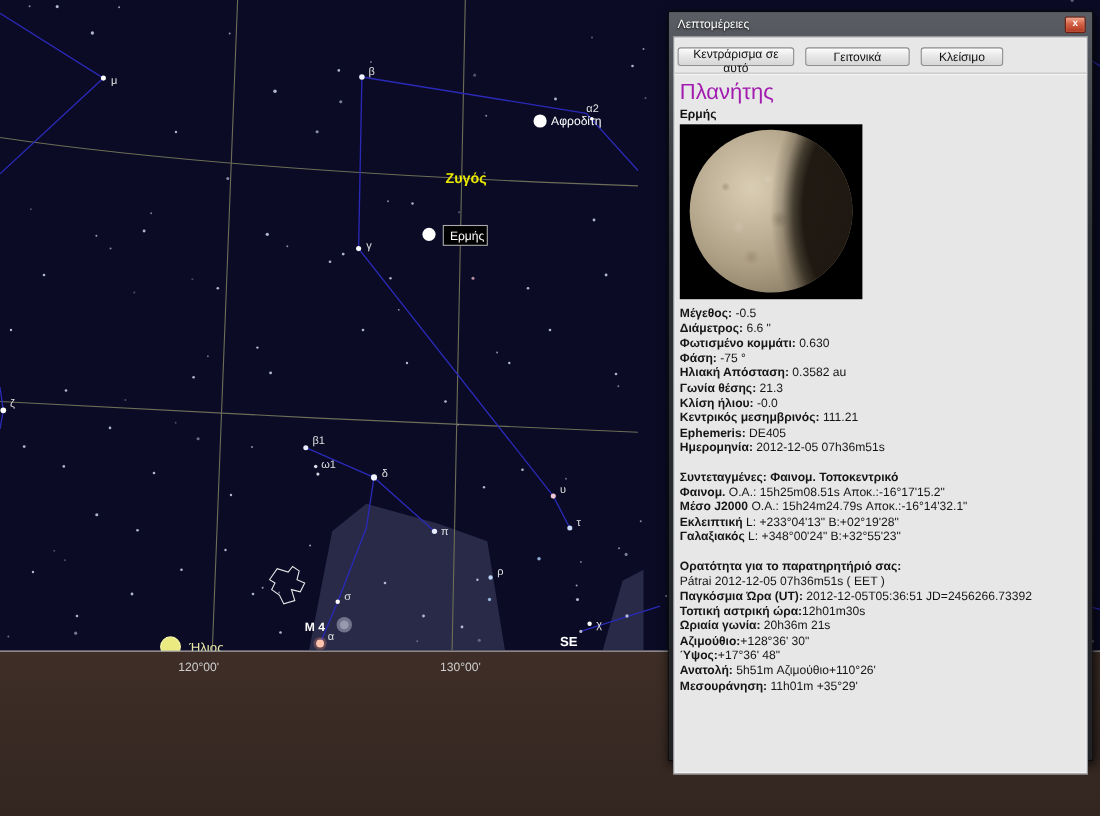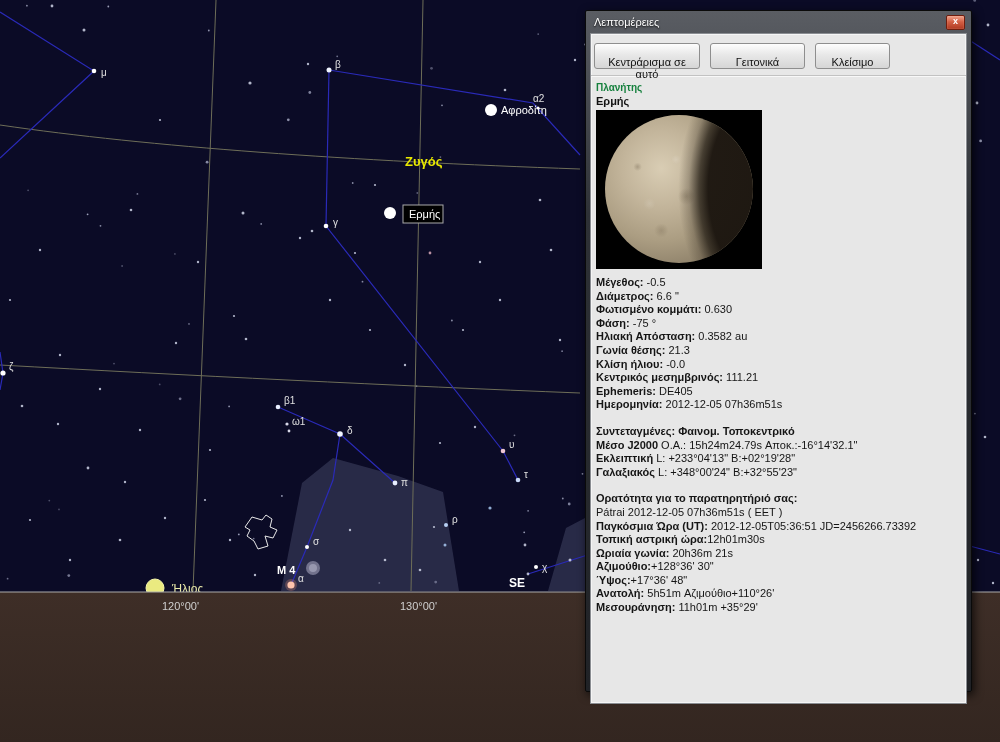--- a/index.html
+++ b/index.html
@@ -5,21 +5,21 @@
   html,body{margin:0;padding:0;}
   body{
     width:1000px;height:742px;position:relative;overflow:hidden;
     background:#0b0b26;
     font-family:"Liberation Sans","DejaVu Sans",sans-serif;
   }
   
   #sky{position:absolute;left:0;top:0;width:1000px;height:742px;}
   
   .dialog{
-    position:absolute;left:585px;top:10px;width:387px;height:682px;
+    position:absolute;left:607px;top:10px;width:387px;height:682px;
     background:linear-gradient(#5a5d63,#2e3136 30%,#202226);
     border:1px solid #0a0a0a;border-radius:2px;
     box-shadow:2px 3px 10px rgba(0,0,0,.75);
     box-sizing:border-box;padding:0 4px 6px 4px;
   }
   .titlebar{height:22px;position:relative;display:flex;align-items:center;}
   .titlebar .title{color:#fff;font-size:11px;padding-left:4px;text-shadow:0 1px 2px #000;}
   .close-btn{
     position:absolute;right:2px;top:4px;width:17px;height:13px;
     background:linear-gradient(#f2a58d,#d35f44 45%,#b03a22);
@@ -33,26 +33,26 @@
     overflow:hidden;
   }
   .toolbar{
     display:flex;gap:10px;padding:9px 3px 6px 3px;
     border-bottom:1px solid #c2c2c2;box-shadow:0 1px 0 #f8f8f8;
   }
   .toolbar button{
     font-family:inherit;font-size:11px;color:#111;
     background:linear-gradient(#fdfdfd,#e8e8e8 45%,#d6d6d6);
     border:1px solid #8e8e8e;border-radius:3px;
-    height:17px;padding:12px 8px;cursor:pointer;
+    height:17px;padding:0 8px;cursor:pointer;
   }
   .btn-center{width:106px;}
   .btn-neigh{width:95px;}
   .btn-close{width:75px;}
-  .obj-type{font-size:10px;font-weight:bold;color:#15803d;margin:6px 0 0 5px;}
+  .obj-type{font-size:20px;font-weight:normal;color:#a21caf;margin:6px 0 0 5px;}
   .obj-name{font-size:11px;font-weight:bold;color:#111;margin:2px 0 3px 5px;}
   
   .planet-img{
     width:166px;height:159px;background:#000;margin-left:5px;position:relative;overflow:hidden;
   }
   .planet-sphere{
     position:absolute;left:9px;top:5px;width:148px;height:148px;border-radius:50%;
     background:
       radial-gradient(circle at 38% 36%, #d9cdb4 0%, #c2b49a 30%, #ab9d82 55%, #8d8069 78%, #6a5e4b 100%);
   }
@@ -305,20 +305,21 @@
         <div class="row"><b>Φωτισμένο κομμάτι:</b><span> 0.630</span></div>
         <div class="row"><b>Φάση:</b><span> -75 °</span></div>
         <div class="row"><b>Ηλιακή Απόσταση:</b><span> 0.3582 au</span></div>
         <div class="row"><b>Γωνία θέσης:</b><span> 21.3</span></div>
         <div class="row"><b>Κλίση ήλιου:</b><span> -0.0</span></div>
         <div class="row"><b>Κεντρικός μεσημβρινός:</b><span> 111.21</span></div>
         <div class="row"><b>Ephemeris:</b><span> DE405</span></div>
         <div class="row"><b>Ημερομηνία:</b><span> 2012-12-05 07h36m51s</span></div>
         <div class="sec-gap"></div>
         <div class="row"><b>Συντεταγμένες: Φαινομ. Τοποκεντρικό</b><span></span></div>
+        <div class="row"><b>Φαινομ.</b><span> Ο.Α.: 15h25m08.51s Αποκ.:-16°17'15.2"</span></div>
         <div class="row"><b>Μέσο J2000</b><span> Ο.Α.: 15h24m24.79s Αποκ.:-16°14'32.1"</span></div>
         <div class="row"><b>Εκλειπτική</b><span> L: +233°04'13" B:+02°19'28"</span></div>
         <div class="row"><b>Γαλαξιακός</b><span> L: +348°00'24" B:+32°55'23"</span></div>
         <div class="sec-gap"></div>
         <div class="row"><b>Ορατότητα για το παρατηρητήριό σας:</b><span></span></div>
         <div class="row"><b></b><span>Pátrai 2012-12-05 07h36m51s ( EET )</span></div>
         <div class="row"><b>Παγκόσμια Ώρα (UT):</b><span> 2012-12-05T05:36:51 JD=2456266.73392</span></div>
         <div class="row"><b>Τοπική αστρική ώρα:</b><span>12h01m30s</span></div>
         <div class="row"><b>Ωριαία γωνία:</b><span> 20h36m 21s</span></div>
         <div class="row"><b>Αζιμούθιο:</b><span>+128°36' 30"</span></div>

